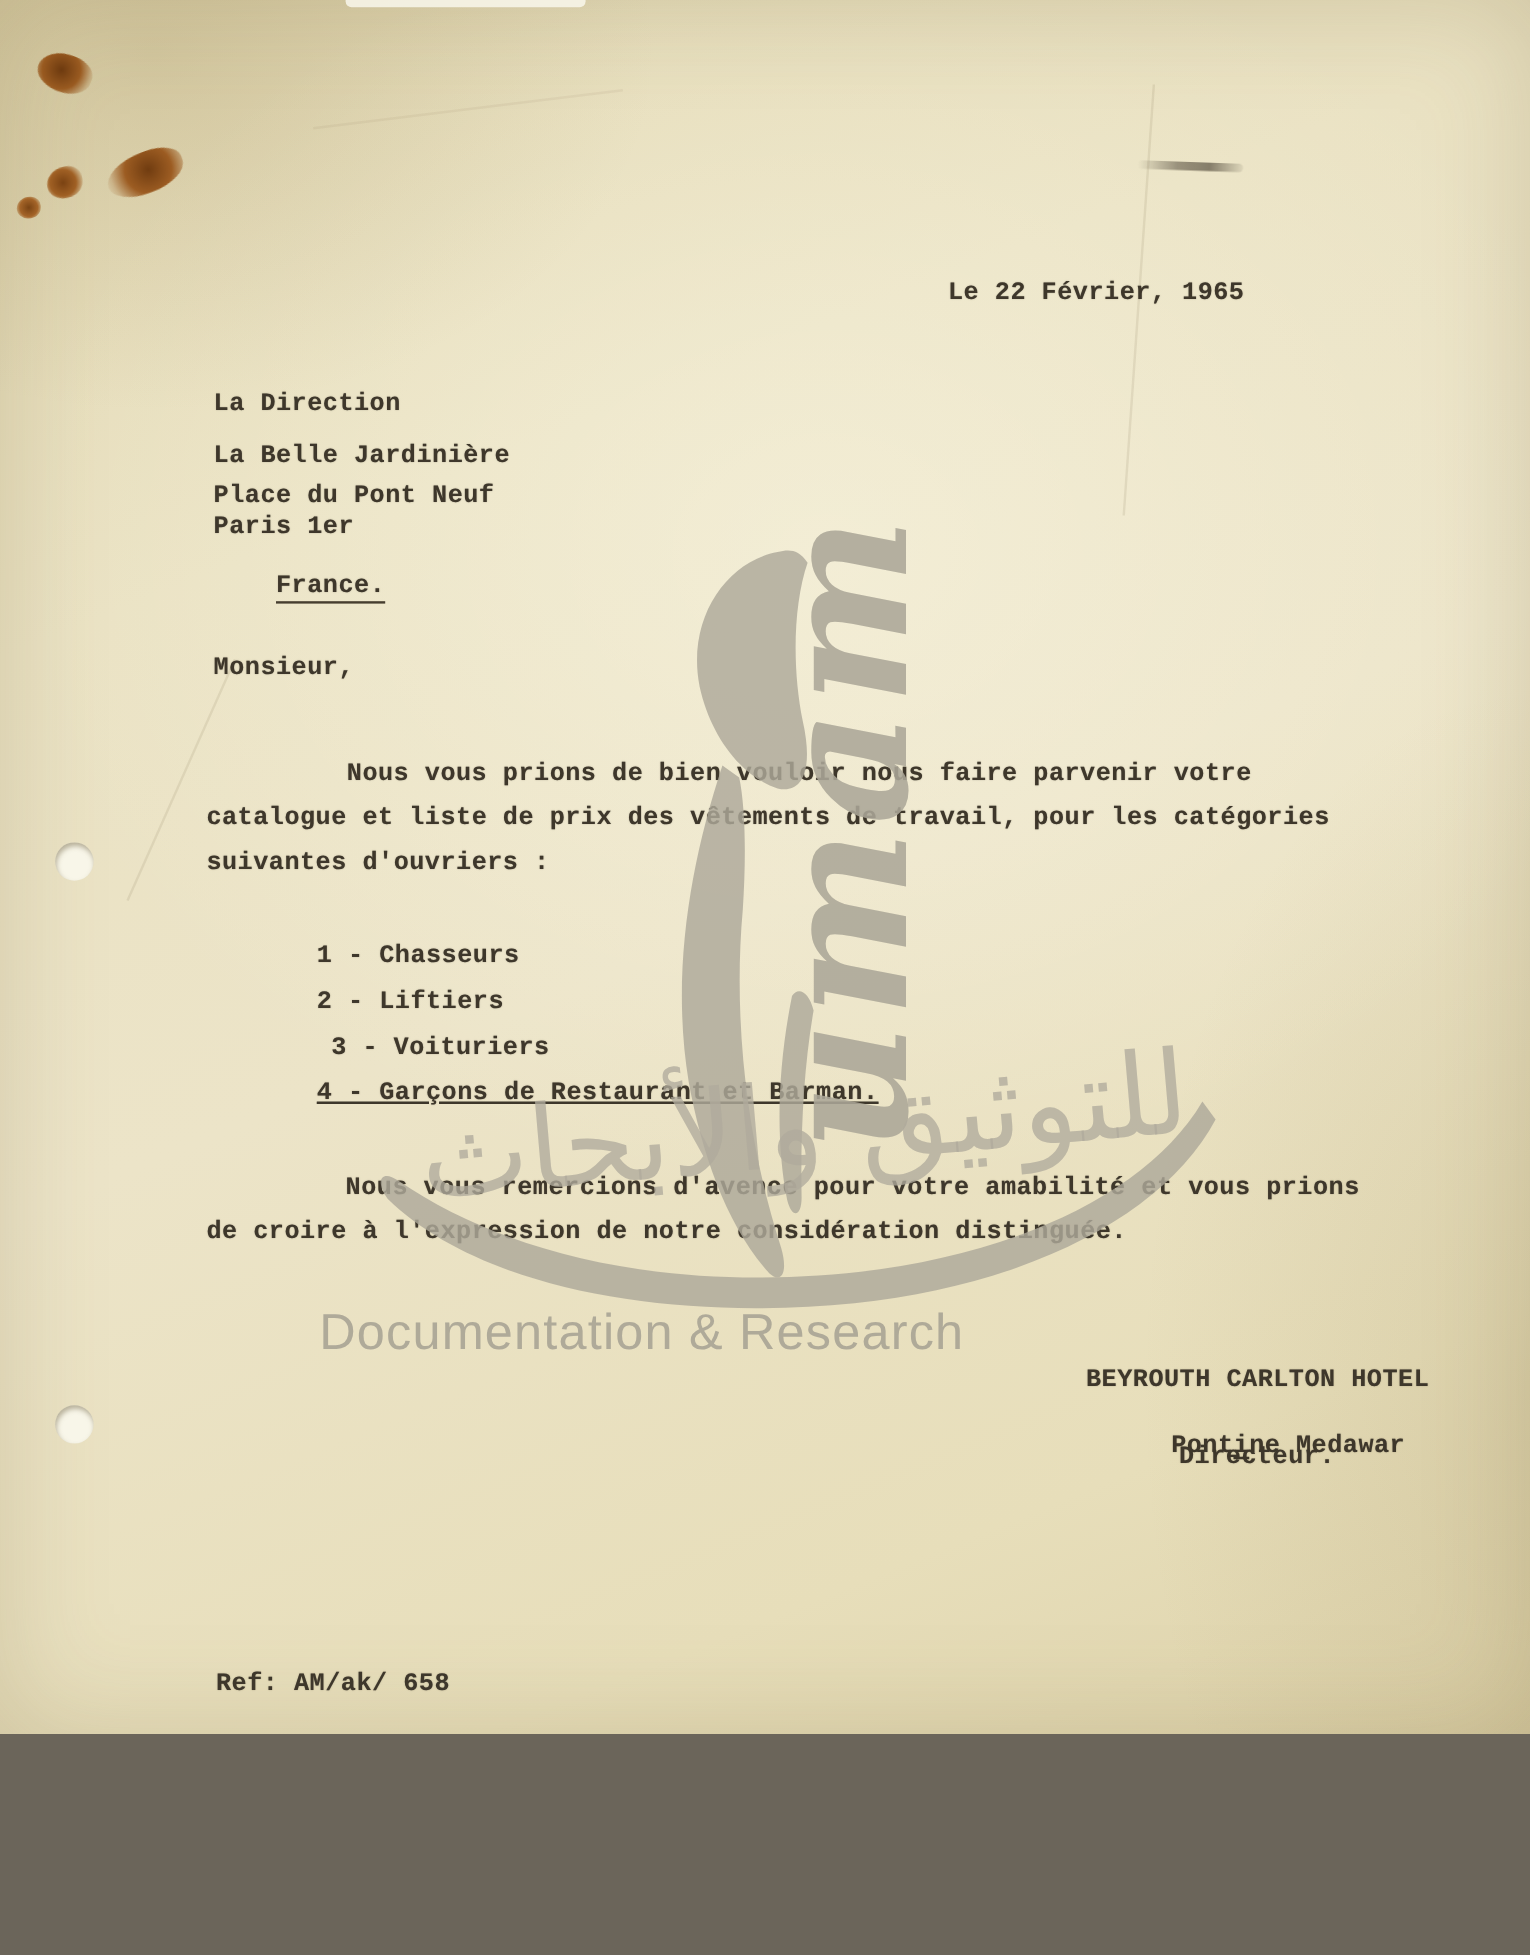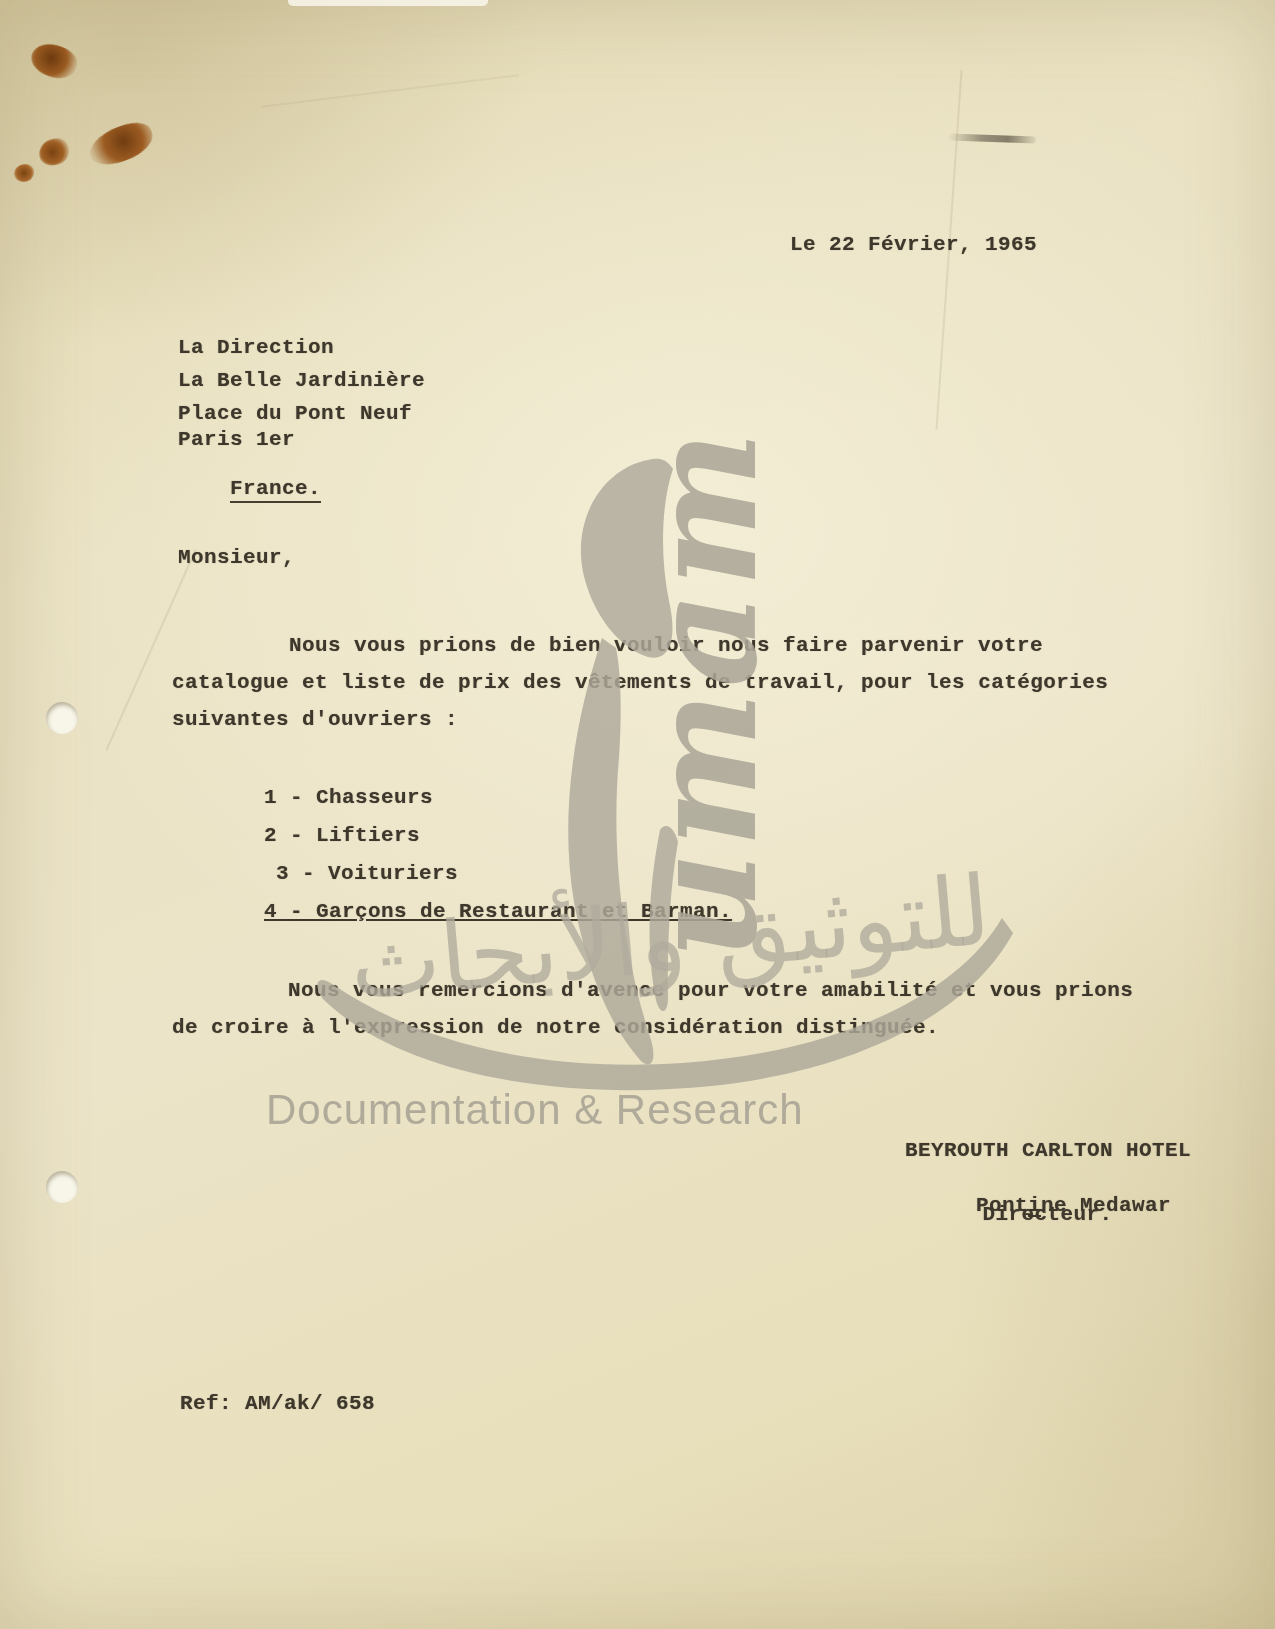--- a/index.html
+++ b/index.html
@@ -1,17 +1,17 @@
 <!DOCTYPE html>
 <html><head>
 <meta charset="utf-8">
 <style>
   html,body{margin:0;padding:0;background:#6b655a;}
   .paper{
-    position:relative;width:1275px;height:1629px;overflow:hidden;
+    position:relative;width:1275px;height:1445px;overflow:hidden;
     background:
       radial-gradient(ellipse 950px 750px at 54% 32%, rgba(255,253,238,0.40), rgba(255,253,238,0) 72%),
       radial-gradient(ellipse 700px 500px at 10% 3%, rgba(150,130,80,0.22), rgba(150,130,80,0) 60%),
       radial-gradient(ellipse 500px 900px at 100% 80%, rgba(140,120,70,0.14), rgba(140,120,70,0) 65%),
       linear-gradient(158deg,#e2d8b2 0%, #eae2c3 28%, #ece4c8 52%, #e7deba 82%, #ddd2aa 100%);
     box-shadow:inset 0 0 90px rgba(120,100,55,0.22);
     font-family:"Liberation Mono","DejaVu Sans Mono",monospace;
   }
   
   .tw{
@@ -74,21 +74,21 @@
   <div class="stain stainD"></div>
   <div class="smudge"></div>
   <div class="crease crease1"></div>
   <div class="crease crease2"></div>
   <div class="crease crease3"></div>
   <div class="hole" style="left:46px;top:702px;"></div>
   <div class="hole" style="left:46px;top:1171px;"></div>
 
   <div class="tw" style="left:790px;top:233px;">Le 22 Février, 1965</div>
 
-  <div class="tw" style="left:178px;top:336px;">La Direction</div>
+  <div class="tw" style="left:178px;top:326px;">La Direction</div>
   <div class="tw" style="left:178px;top:369px;">La Belle Jardinière</div>
   <div class="tw" style="left:178px;top:402px;">Place du Pont Neuf</div>
   <div class="tw" style="left:178px;top:428px;">Paris 1er</div>
   <div class="tw" style="left:178px;top:454px;">
     <span class="france-underline">France.</span>
   </div>
 
   <div class="tw" style="left:178px;top:546px;text-align:right;">Monsieur,</div>
 
   <div class="tw" style="left:289px;top:634px;">Nous vous prions de bien vouloir nous faire parvenir votre</div>

